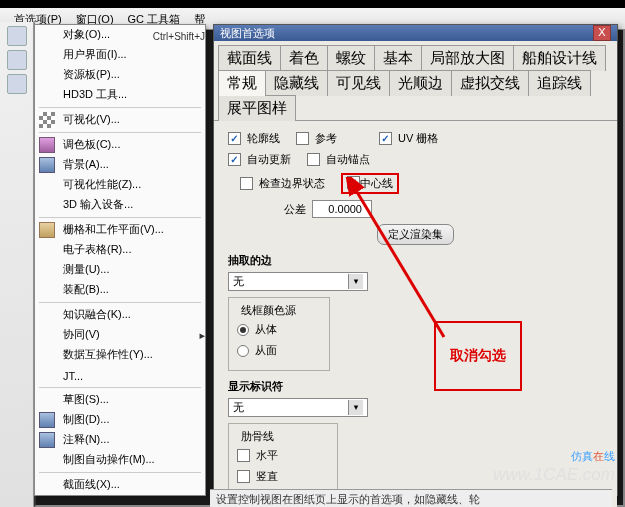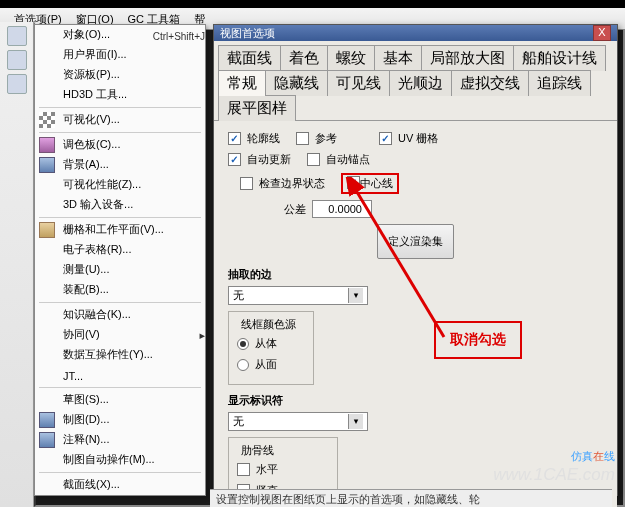--- a/index.html
+++ b/index.html
@@ -19,30 +19,30 @@
 .dlg-title .x{margin-left:auto;width:18px;height:16px;background:#c94f4f;border:1px solid #833;color:#fff;text-align:center;line-height:13px;font-size:11px;cursor:pointer}
 .tab-strip{display:flex;flex-wrap:wrap;background:#eceae5;padding:4px 4px 0 4px;border-bottom:1px solid #999}
 .tab{padding:3px 8px;background:#e4e2dd;border:1px solid #999;border-bottom:none;margin-right:-1px;margin-bottom:-1px;font-size:15px;cursor:pointer}
 .tab.active{background:#f8f6f2;position:relative;z-index:1}
 .dlg-body{flex:1;padding:10px 14px;background:#eceae5;position:relative}
 .row{display:flex;align-items:center;margin-bottom:6px;gap:6px}
 .chk{width:13px;height:13px;border:1px solid #777;background:#fff;display:inline-flex;align-items:center;justify-content:center;font-size:10px;color:#1a5fb4}
 .chk.on::after{content:"✓";font-weight:bold}
 .lbl{margin-right:10px}
 .num-input{width:60px;height:18px;border:1px solid #888;background:#fff;padding:0 9px;text-align:right}
-.btn{padding:9px 10px;background:linear-gradient(#f4f4f4,#dcdcdc);border:1px solid #888;border-radius:2px;cursor:pointer}
+.btn{padding:2px 10px;background:linear-gradient(#f4f4f4,#dcdcdc);border:1px solid #888;border-radius:7px;cursor:pointer}
 .group-title{font-weight:bold;margin:8px 0 4px 0}
 .select{height:19px;border:1px solid #888;background:#fff;display:flex;align-items:center;padding:0 4px;min-width:140px}
 .select .dd{margin-left:auto;width:15px;height:15px;background:#e0e0e0;border-left:1px solid #888;text-align:center;font-size:9px;line-height:15px}
 .group-box{border:1px solid #b0aea8;padding:6px 8px;margin-bottom:8px;background:#eceae5}
 .group-box .gt{margin:-12px 0 4px 0;background:#eceae5;display:inline-block;padding:0 4px}
 .radio{width:12px;height:12px;border:1px solid #777;border-radius:50%;background:#fff;display:inline-flex;align-items:center;justify-content:center}
 .radio.on::after{content:"";width:6px;height:6px;background:#333;border-radius:50%}
 .red-box{border:2px solid #d00}
-.annotation{position:absolute;border:2px solid #d00;color:#d00;font-size:14px;font-weight:bold;padding:8px 14px;background:transparent}
+.annotation{position:absolute;border:2px solid #d00;color:#d00;font-size:14px;font-weight:bold;padding:24px 14px;background:transparent}
 .red-arrow{position:absolute;pointer-events:none}
 .dlg-foot{display:flex;justify-content:space-around;padding:6px;border-top:1px solid #bbb;background:#eceae5}
 .dlg-foot .btn{min-width:70px}
 .status-bar{position:absolute;left:210px;bottom:0;right:13px;height:18px;background:#eee;border-top:1px solid #999;font-size:11px;padding:2px 6px;color:#333;z-index:7;white-space:nowrap;overflow:hidden}
 .watermark{position:absolute;right:10px;bottom:22px;color:#fff;z-index:10;text-align:right}
 .watermark .big{font-size:18px;font-family:"KaiTi","STKaiti",serif}
 .watermark .big .b{color:#3aa0ff}
 .watermark .big .r{color:#e05a3a}
 .watermark .url{font-size:17px;color:#e0e0e0;font-style:italic}
 .canvas-dark{position:absolute;left:34px;top:22px;right:0;bottom:0;background:#1a1a1a;border:2px inset #888}
@@ -213,21 +213,21 @@
     </div>
 
     <div class="group-title">抽取的边</div>
     <div class="row">
       <div class="select">
         <span>无</span>
         <span class="dd">▾</span>
       </div>
     </div>
 
-    <div class="group-box" style="width:86px">
+    <div class="group-box" style="width:102px">
       <div class="gt">线框颜色源</div>
       <div class="row">
           <span class="radio on"></span>
           <span>从体</span>
         </div>
       <div class="row">
           <span class="radio"></span>
           <span>从面</span>
         </div>
     </div>

